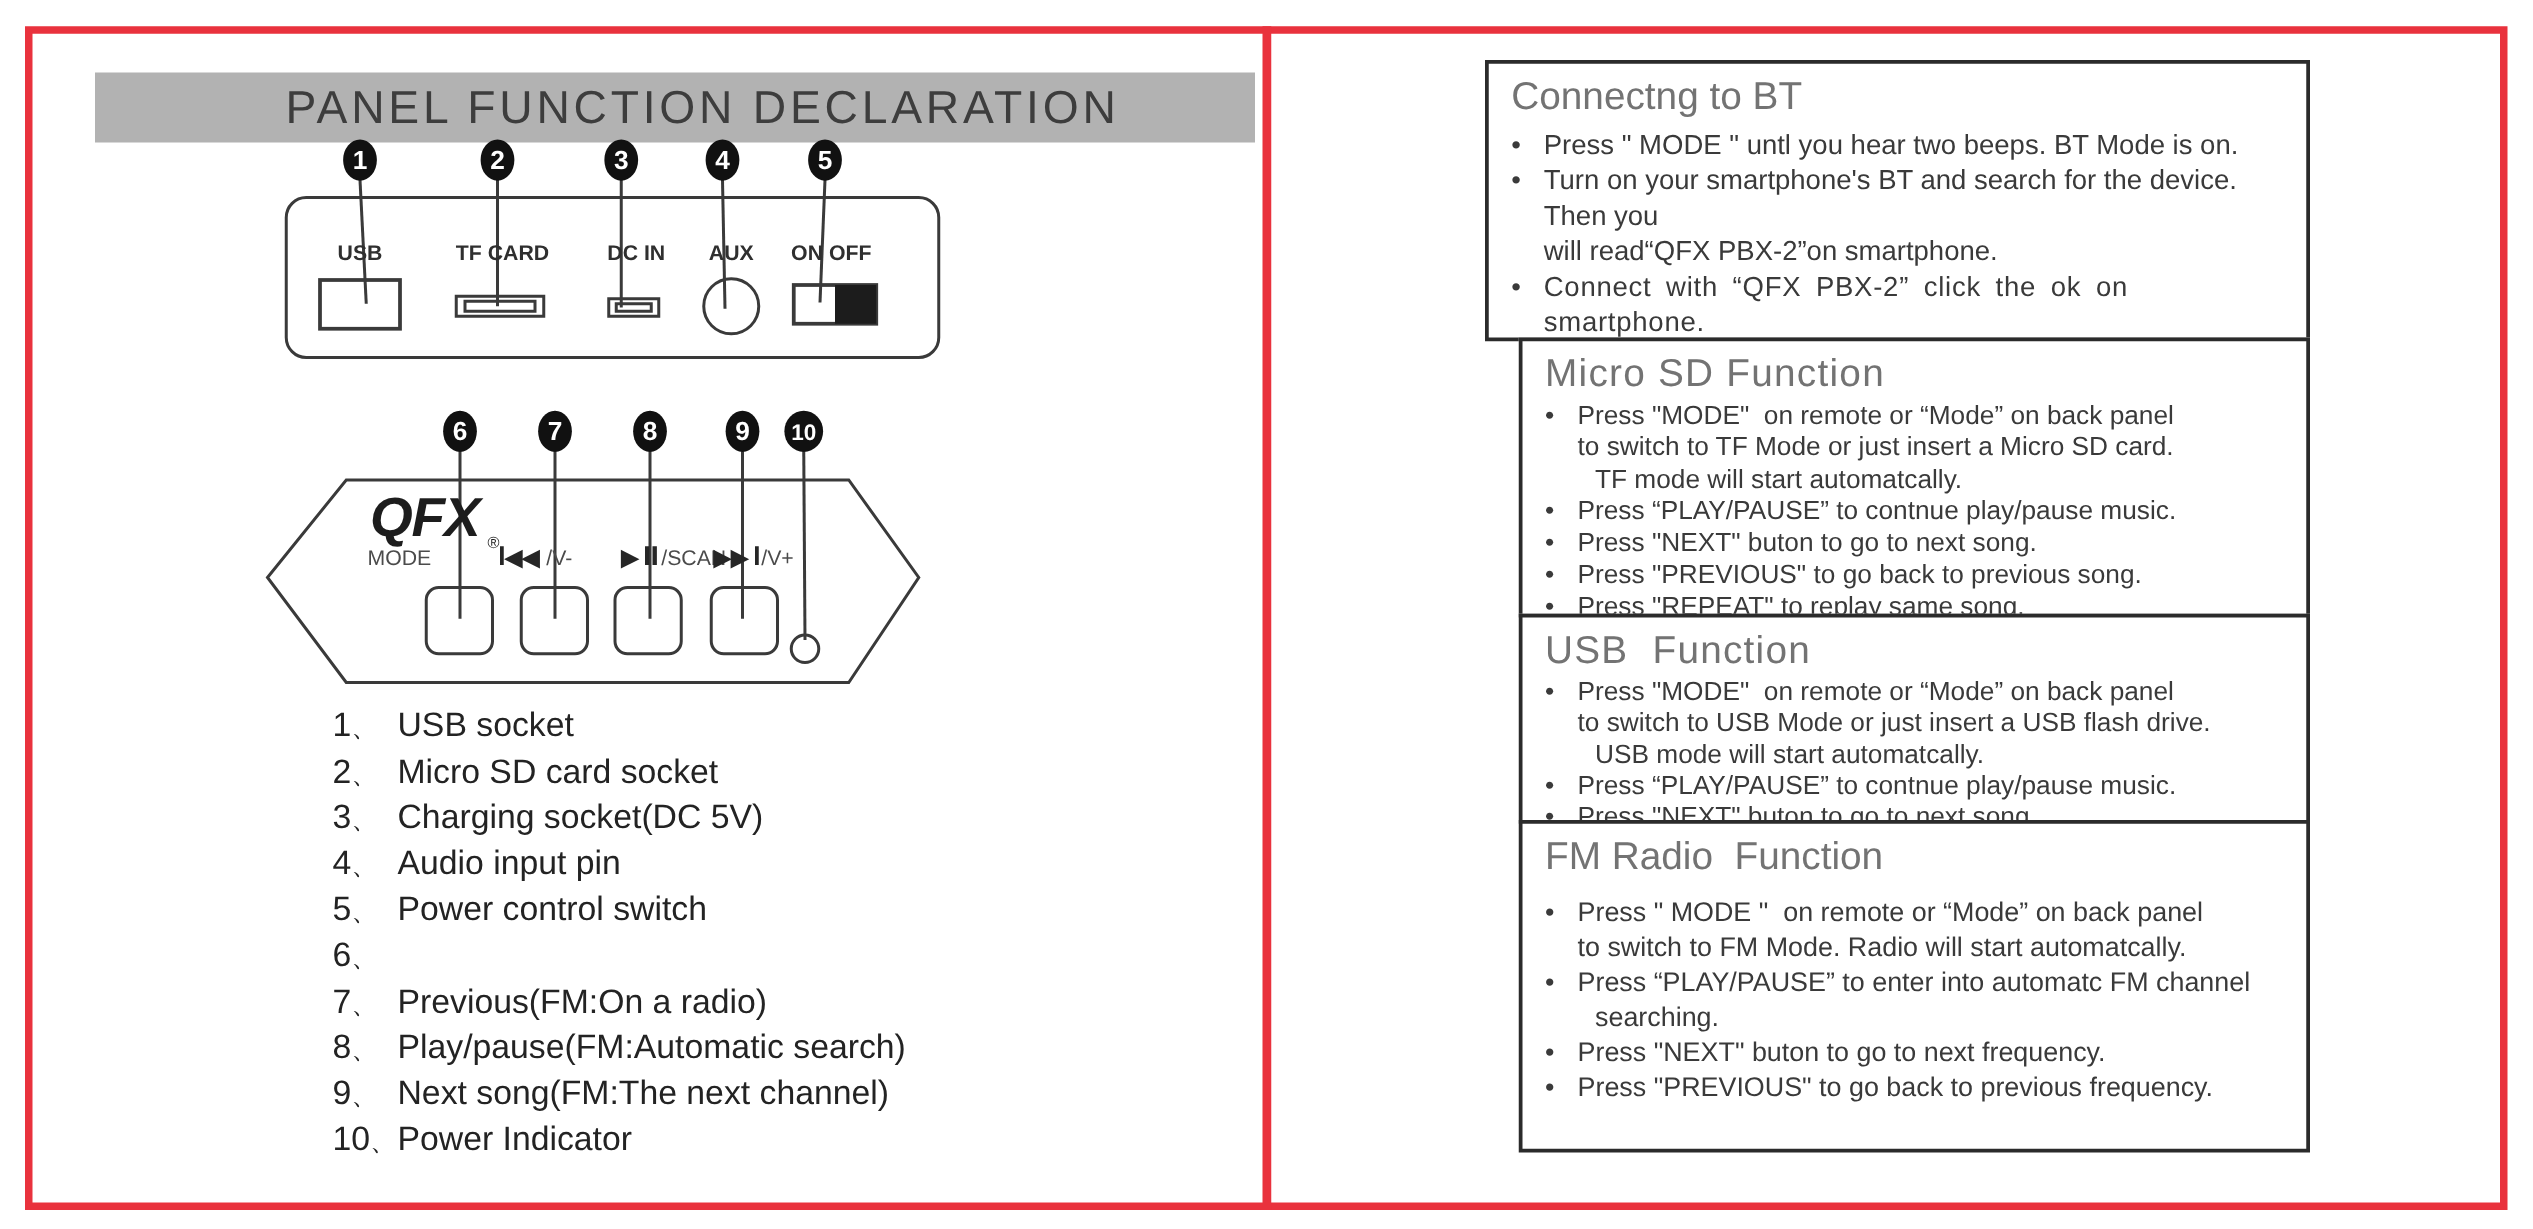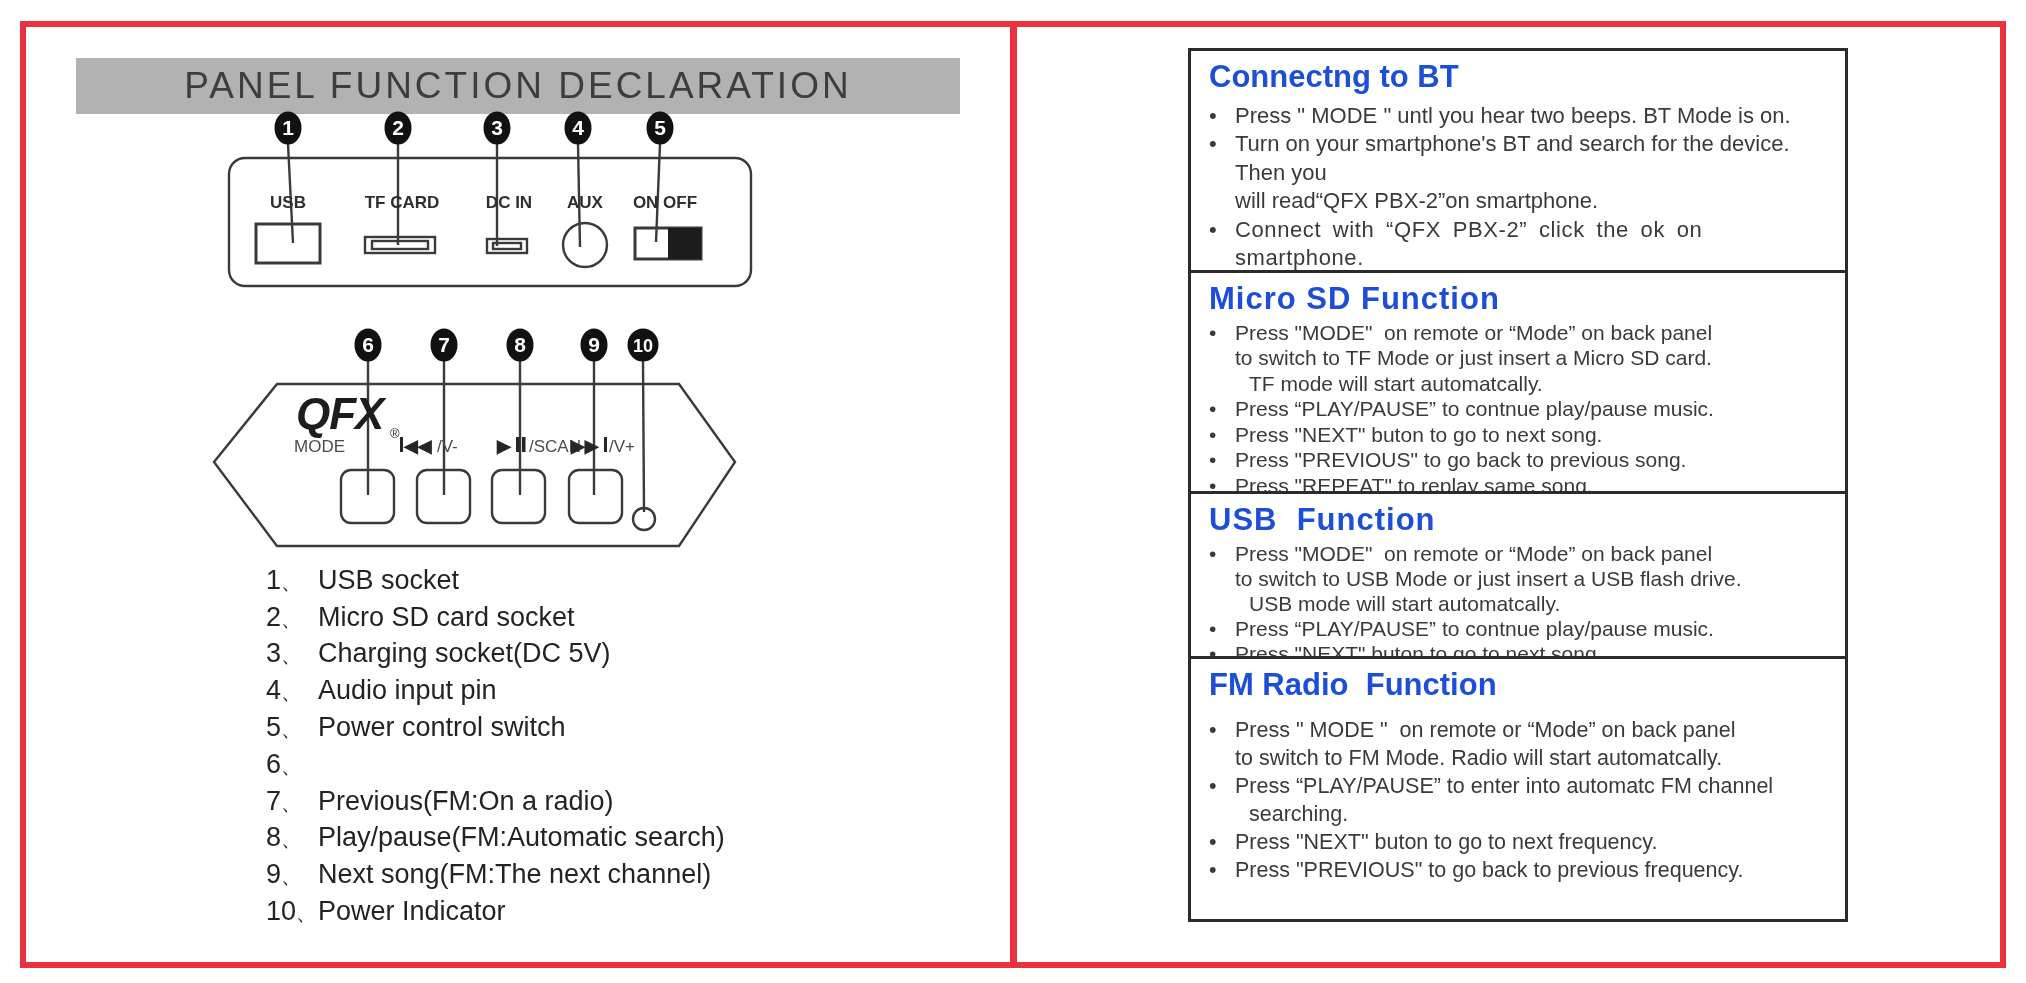--- a/index.html
+++ b/index.html
@@ -6,44 +6,44 @@
   body{
     width:2026px;height:983px;position:relative;background:#ffffff;
     font-family:"Liberation Sans", sans-serif;color:#2e2e2e;overflow:hidden;
   }
   .red-frame{position:absolute;left:20px;top:21px;width:1986px;height:947px;
     border:6px solid #e9323d;box-sizing:border-box;}
   .red-divider{position:absolute;left:1010px;top:21px;width:7px;height:947px;background:#e9323d;}
 
   .titlebar{position:absolute;left:76px;top:58px;width:884px;height:56px;background:#b2b2b2;
     display:flex;align-items:center;justify-content:center;
-    font-size:37px;letter-spacing:3px;color:#3d3d3d;}
+    font-size:37px;letter-spacing:3px;color:#3d3d3d;padding-left:44px;}
 
   svg text{font-family:"Liberation Sans", sans-serif;}
   .stroke{fill:none;stroke:#3a3a3a;stroke-width:2.4;}
   .stroke-thick{fill:none;stroke:#3a3a3a;stroke-width:3;}
   .callout{fill:#111111;}
   .callout-num{fill:#ffffff;font-weight:bold;font-size:21px;text-anchor:middle;}
   .port-label{fill:#2f2f2f;font-weight:bold;font-size:17px;text-anchor:middle;}
   .keypad-label{fill:#4b4b4b;font-size:17px;}
   .keypad-icon{fill:#262626;font-weight:bold;font-size:18px;}
   .logo-text{fill:#1d1d1d;font-weight:bold;font-style:italic;font-size:44px;letter-spacing:-1px;}
   .logo-reg{fill:#1d1d1d;font-size:13px;}
 
   .legend{position:absolute;left:266px;top:562px;font-size:27px;color:#232323;}
   .lg-row{height:36.8px;display:flex;align-items:center;}
   .lg-head{display:inline-block;width:52px;white-space:nowrap;}
   .lg-sep{font-size:21px;}
 
   .sections{position:absolute;left:1188px;top:48px;width:660px;}
   .sec{border:3px solid #2b2b2b;box-sizing:border-box;background:#ffffff;
     padding:6px 8px 0 16px;overflow:hidden;}
-  .sec + .sec{margin-top:-3px;}
+  .sec + .sec{margin-top:-3px;margin-left:27px;}
   .sec1{height:225px;} .sec2{height:224px;} .sec3{height:168px;} .sec4{height:266px;}
-  .sec-title{font-size:31px;line-height:1.05;color:#1d4ed8;white-space:pre;margin:4px 0 8px 2px;font-weight:bold;}
+  .sec-title{font-size:31px;line-height:1.05;color:#737373;white-space:pre;margin:4px 0 8px 2px;}
   .sec2 .sec-title,.sec3 .sec-title{margin-bottom:4px;letter-spacing:1px;}
   .sec4 .sec-title{margin-bottom:14px;}
   .bline{display:flex;white-space:pre-wrap;color:#3a3a3a;}
   .mark{flex:0 0 26px;padding-left:2px;}
   .cont2 .mark{flex:0 0 40px;}
   .spread{letter-spacing:0.6px;word-spacing:5px;}
   .sec1 .bline{font-size:22px;line-height:28.5px;}
   .sec2 .bline{font-size:21px;line-height:25.5px;}
   .sec3 .bline{font-size:21px;line-height:25.2px;}
   .sec4 .bline{font-size:21.5px;line-height:28px;}

